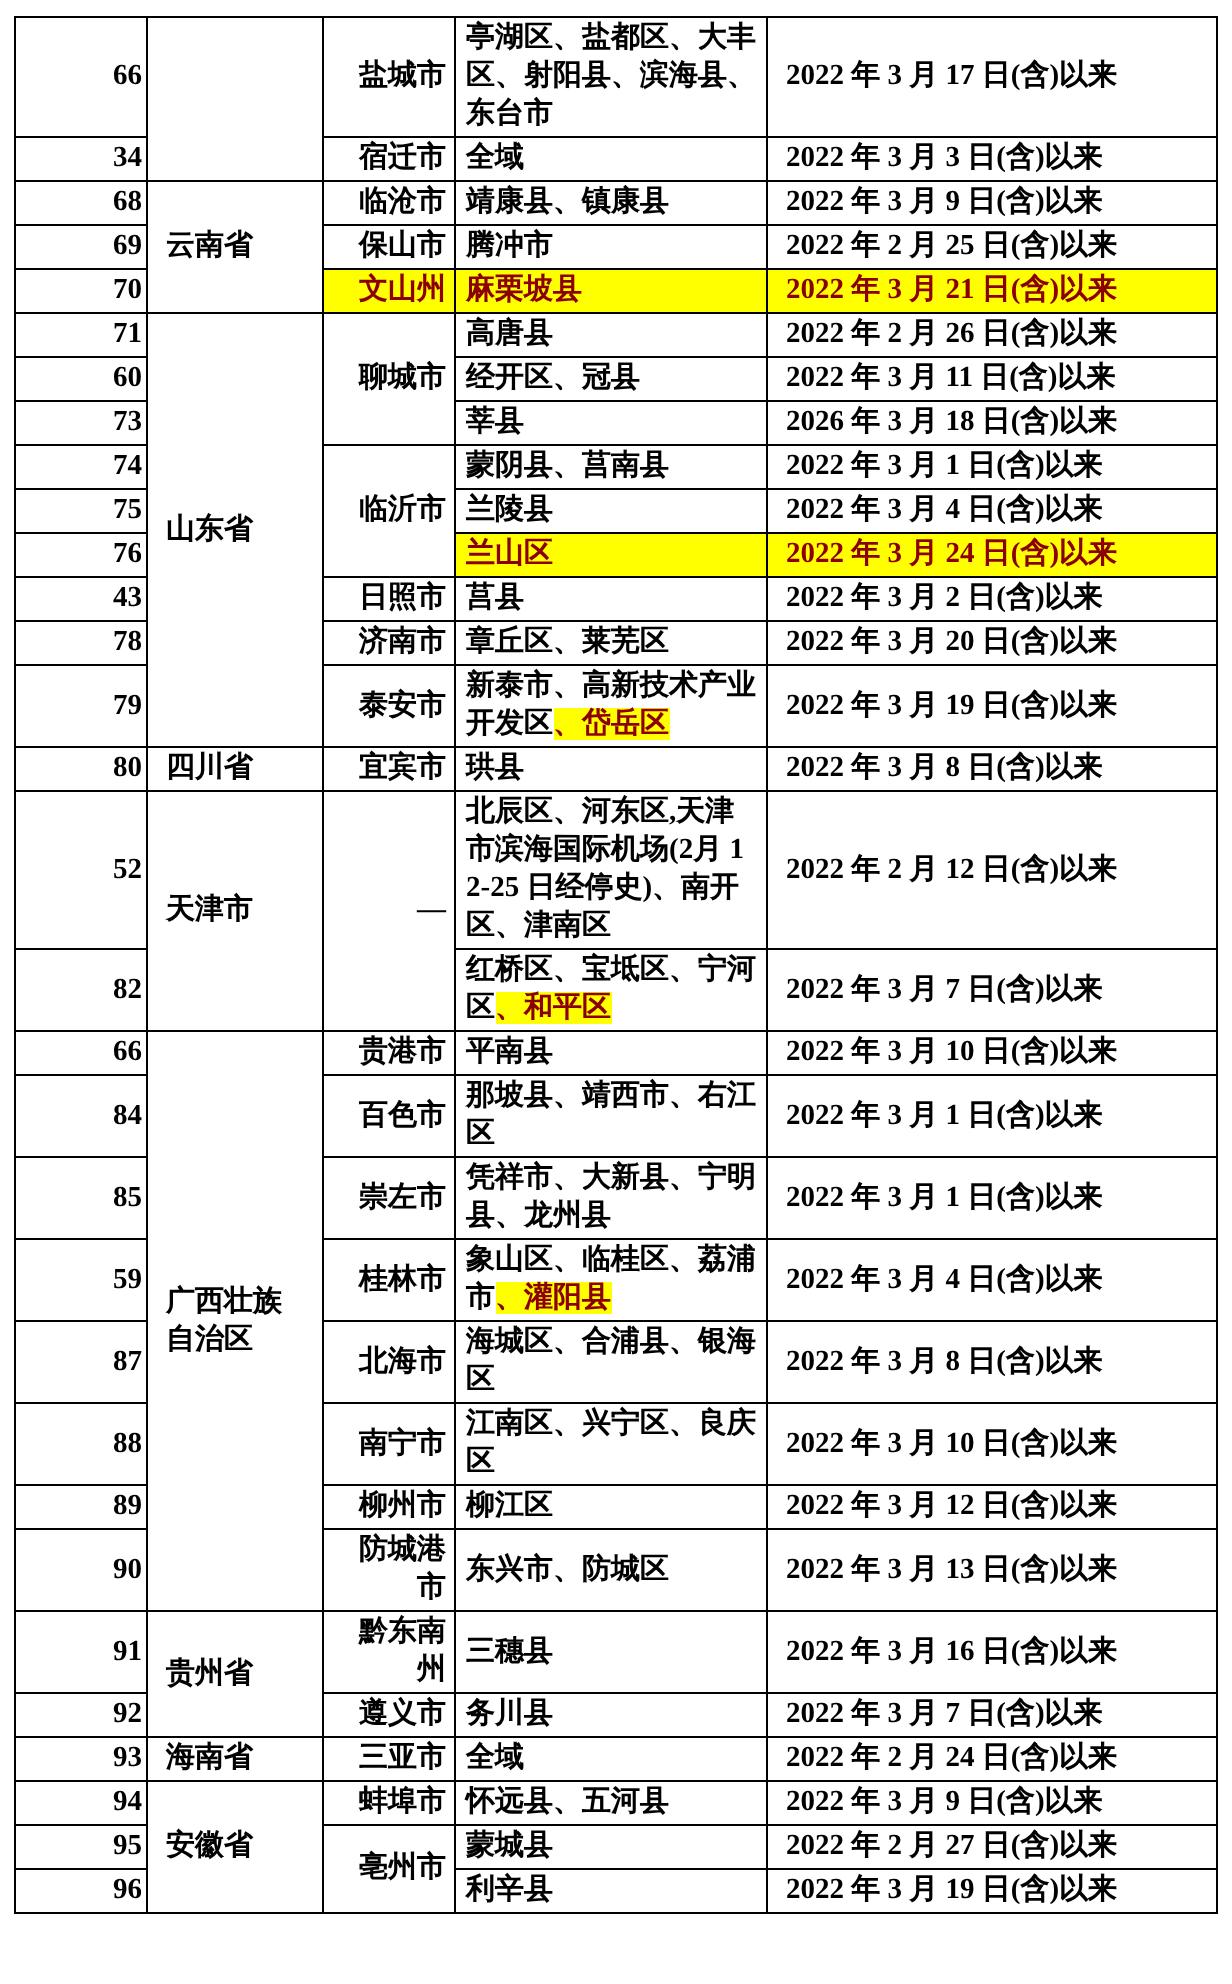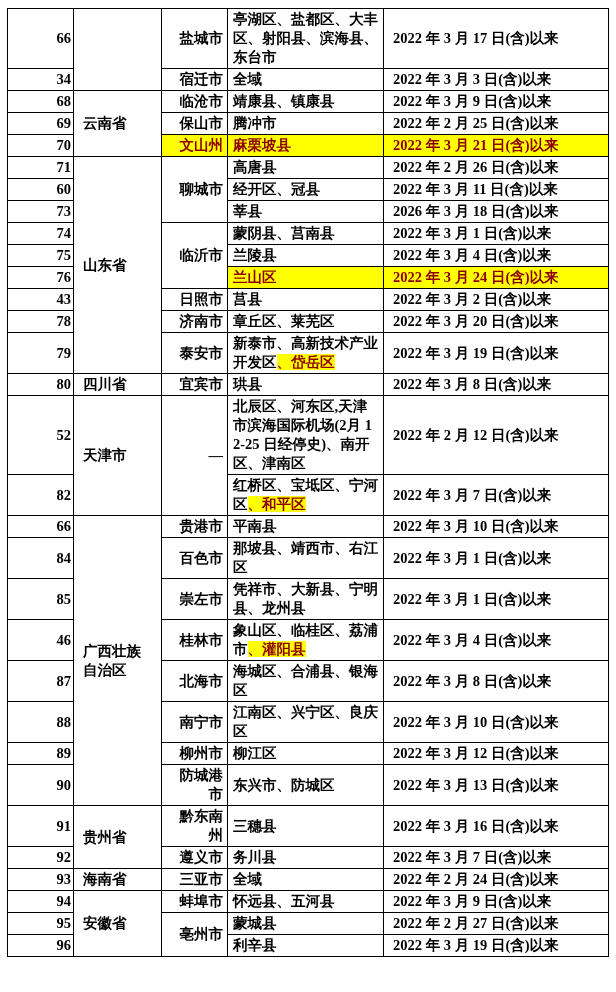--- a/index.html
+++ b/index.html
@@ -176,21 +176,21 @@
           <td class="reg"><span>那坡县、靖西市、右江区</span></td>
           <td class="date">2022 年 3 月 1 日(含)以来</td>
         </tr>
         <tr>
           <td class="no">85</td>
           <td class="city">崇左市</td>
           <td class="reg"><span>凭祥市、大新县、宁明县、龙州县</span></td>
           <td class="date">2022 年 3 月 1 日(含)以来</td>
         </tr>
         <tr>
-          <td class="no">46</td>
+          <td class="no">59</td>
           <td class="city">桂林市</td>
           <td class="reg"><span>象山区、临桂区、荔浦市</span><span class="mark">、灌阳县</span></td>
           <td class="date">2022 年 3 月 4 日(含)以来</td>
         </tr>
         <tr>
           <td class="no">87</td>
           <td class="city">北海市</td>
           <td class="reg"><span>海城区、合浦县、银海区</span></td>
           <td class="date">2022 年 3 月 8 日(含)以来</td>
         </tr>

